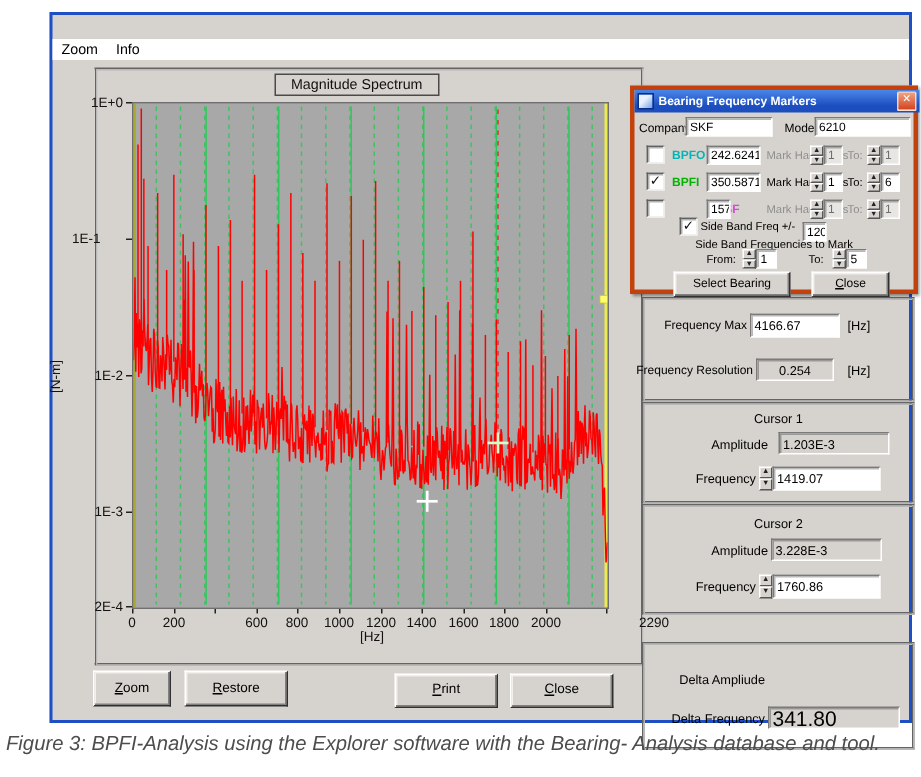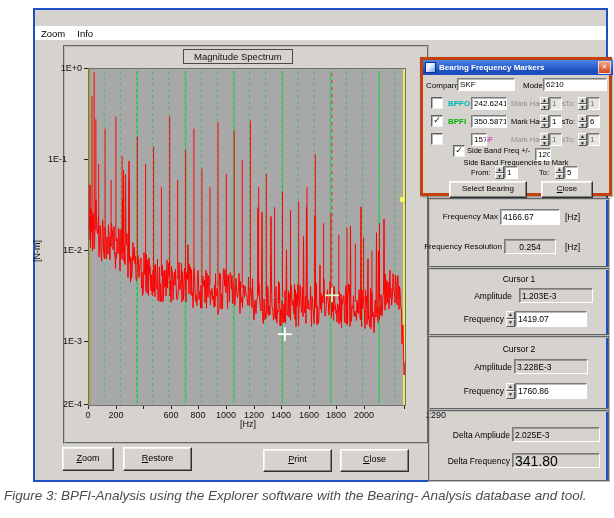--- a/index.html
+++ b/index.html
@@ -224,23 +224,22 @@
     <span class="abs rlab" style="right:96px;top:24px;font-size:8.5px;">Amplitude</span>
     <span class="abs edit gray" style="left:84px;top:21px;width:74px;height:15px;font-size:8.5px;">3.228E-3</span>
     <span class="abs rlab" style="right:104px;top:48px;font-size:8.5px;">Frequency</span>
     <span class="abs spin" style="left:76px;top:45px;height:16px;">
         <div>▲</div>
         <div>▼</div>
       </span>
     <span class="abs edit" style="left:85px;top:45px;width:72px;height:16px;font-size:8.5px;">1760.86</span>
   </div>
 
-  <div class="abs groupbox" style="left:428px;top:410px;width:178px;height:68px;text-decoration:underline;">
+  <div class="abs groupbox" style="left:428px;top:428px;width:178px;height:68px;text-decoration:underline;">
     <span class="abs rlab" style="right:98px;top:18px;font-size:8.5px;">Delta Ampliude</span>
-    <span class="abs edit gray" style="left:82px;top:15px;width:88px;height:15px;font-size:8.5px;">2.025E-3</span>
     <span class="abs rlab" style="right:98px;top:44px;font-size:8.5px;">Delta Frequency</span>
     <span class="abs edit gray" style="left:82px;top:41px;width:88px;height:15px;font-size:14px;">341.80</span>
   </div>
 
   <div class="abs dialog">
     <div class="abs dlg-titlebar">
       <span class="dlgicon"></span>
       <span class="ttext">Bearing Frequency Markers</span>
       <span class="dlg-close">✕</span>
     </div>

